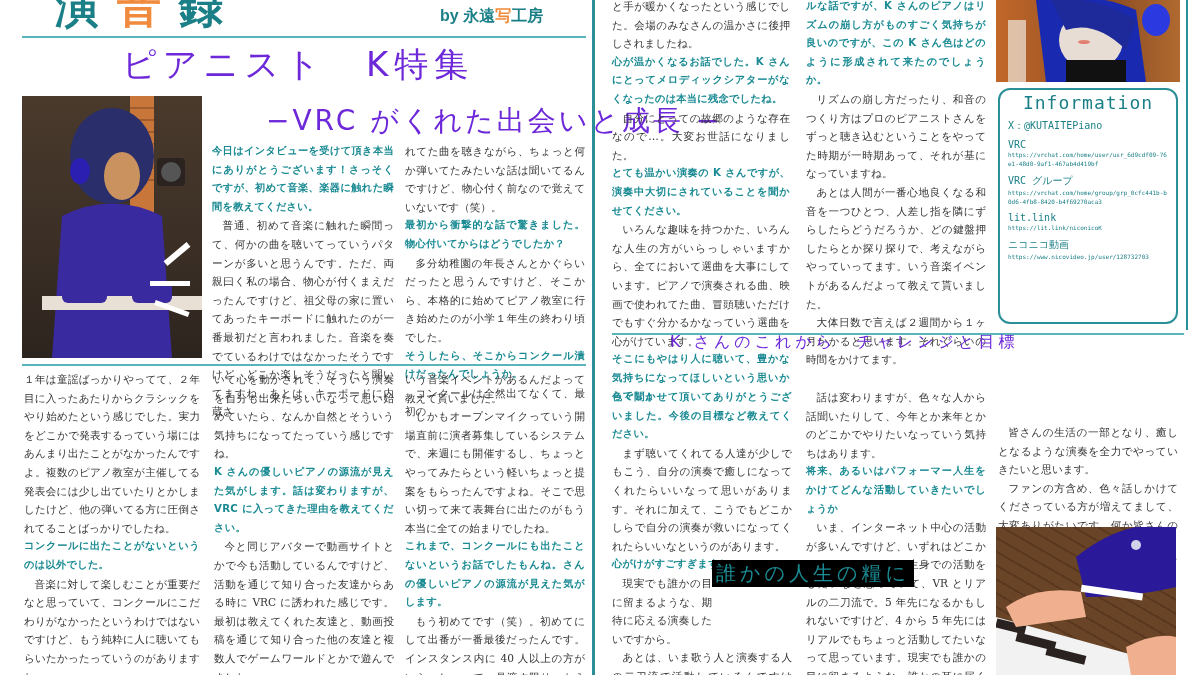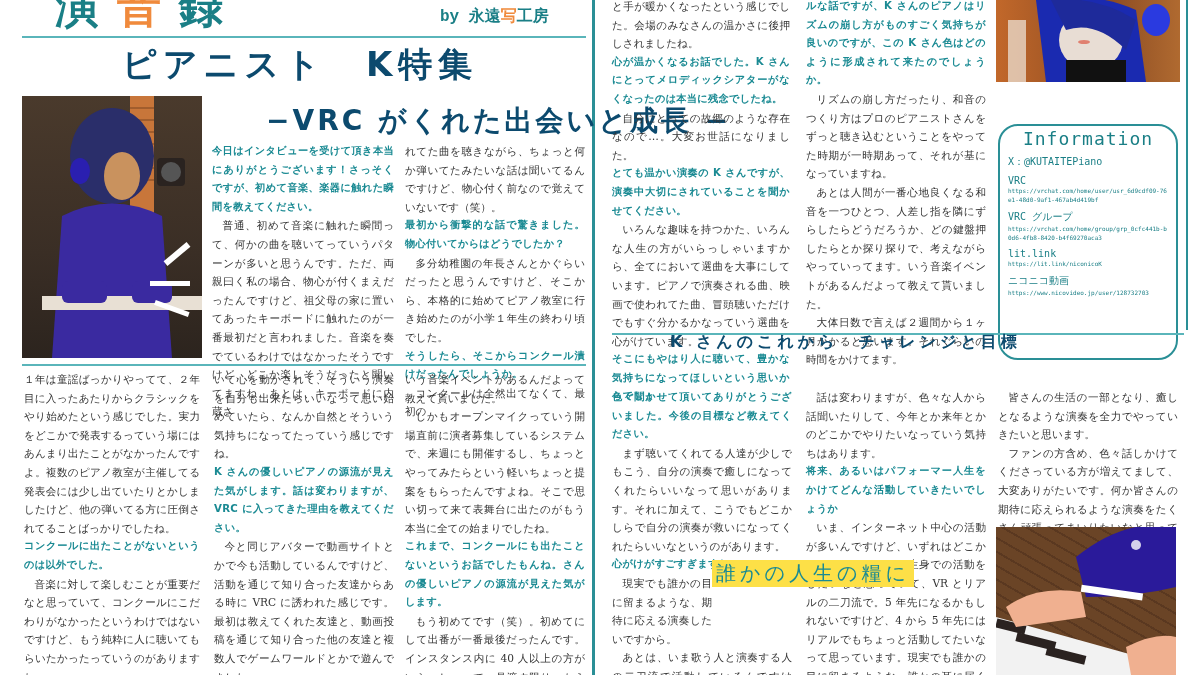--- a/index.html
+++ b/index.html
@@ -7,37 +7,37 @@
   body { position: relative; font-family: "DejaVu Serif", "Liberation Serif", serif; color: #333; }
   .page { position: absolute; top: 0; left: 0; width: 1200px; height: 675px; }
 
   
   .vsep { position: absolute; width: 3px; background: #2a8f96; }
   .hsep { position: absolute; height: 2px; background: #5ab5ba; }
 
   
   .masthead { position: absolute; left: 55px; top: -22px; font-family: "DejaVu Sans", sans-serif; font-weight: bold; font-size: 44px; letter-spacing: 18px; color: #1a7f86; }
   .masthead .orange { color: #f08a3c; }
-  .byline { position: absolute; left: 440px; top: 6px; font-family: Liberation Mono, monospace; font-weight: bold; font-size: 16px; color: #1a7f86; }
+  .byline { position: absolute; left: 440px; top: 6px; font-family: Liberation Sans, sans-serif; font-weight: bold; font-size: 16px; color: #1a7f86; }
   .byline .orange { color: #f08a3c; }
 
-  .headline { position: absolute; font-family: "DejaVu Sans", sans-serif; font-weight: bold; color: #0c4a6e; letter-spacing: 6px; white-space: nowrap; }
+  .headline { position: absolute; font-family: "DejaVu Sans", sans-serif; font-weight: normal; color: #6d28d9; letter-spacing: 6px; white-space: nowrap; }
 
   .photo { position: absolute; overflow: hidden; }
   .col { position: absolute; font-size: 10.6px; line-height: 18.6px; text-align: justify; }
   .col p { text-indent: 1em; }
   .col .q { color: #1a8a93; font-family: "DejaVu Sans", sans-serif; font-weight: bold; text-indent: 0; font-size: 10.2px; letter-spacing: 0.3px; }
   .col p.cont { text-indent: 0; }
 
-  .infobox { position: absolute; left: 998px; top: 88px; width: 180px; height: 236px; border: 2px solid #2a8f96; border-radius: 20px; padding: 2px 8px; color: #1a7f86; font-family: "DejaVu Sans Mono", "Liberation Mono", monospace; margin-top: 36px; }
+  .infobox { position: absolute; left: 998px; top: 88px; width: 180px; height: 236px; border: 2px solid #2a8f96; border-radius: 12px; padding: 2px 8px; color: #1a7f86; font-family: "DejaVu Sans Mono", "Liberation Mono", monospace; }
   .info-title { text-align: center; font-size: 18px; letter-spacing: 1px; margin-bottom: 2px; }
   .info-h { font-size: 10px; margin-top: 6px; }
   .info-url { font-size: 6px; line-height: 9px; word-break: break-all; }
 
-  .pullquote { position: absolute; left: 712px; top: 560px; font-family: "DejaVu Sans", sans-serif; font-size: 20px; color: #1a8a93; letter-spacing: 4px; background: #fde047; padding: 0 4px; }
+  .pullquote { position: absolute; left: 712px; top: 560px; font-family: "DejaVu Sans", sans-serif; font-size: 20px; color: #1a8a93; letter-spacing: 4px; background: #000000; padding: 0 4px; }
 </style>
 </head>
 <body>
 
 <div class="page">
 
   <div class="masthead">
     <span>演</span><span class="orange">音</span><span>録</span>
   </div>
   <div class="byline">
@@ -163,21 +163,21 @@
     <p class="q">心がけがすごすぎますね。</p>
     <p style="padding-right:80px;">現実でも誰かの目に留まるような、期待に応える演奏したいですから。</p>
     <p>あとは、いま歌う人と演奏する人の二刀流で活動しているんですけど、いずれは歌える環境を整えて、歌う人としても立ちたいなと思ってます。イベントって 9 時以降に行われることがやっぱり多い</p>
   </div>
   <div class="col" style="left:806px;top:388px;width:180px;">
     <p>話は変わりますが、色々な人から話聞いたりして、今年とか来年とかのどこかでやりたいなっていう気持ちはあります。</p>
     <p class="q">将来、あるいはパフォーマー人生をかけてどんな活動していきたいでしょうか</p>
     <p>いま、インターネット中心の活動が多いんですけど、いずれはどこかでリアルというか、生身での活動をしたいなと思っていて、VR とリアルの二刀流で。5 年先になるかもしれないですけど、4 から 5 年先にはリアルでもちょっと活動してたいなって思っています。現実でも誰かの目に留まるような、誰かの耳に届くような演奏だったり、音楽をしていきたいなっていうのが、自分の人生</p>
   </div>
   <div class="col" style="left:998px;top:388px;width:180px;">
-    <p class="cont" style="text-indent:1em;">皆さんの生活の一部となり、癒しとなるような演奏を全力でやっていきたいと思います。</p>
+    <p class="cont" style="text-indent:1em;margin-top:35px;">皆さんの生活の一部となり、癒しとなるような演奏を全力でやっていきたいと思います。</p>
     <p>ファンの方含め、色々話しかけてくださっている方が増えてまして、大変ありがたいです。何か皆さんの期待に応えられるような演奏をたくさん頑張ってまいりたいなと思ってます。</p>
   </div>
 
   <div class="pullquote">誰かの人生の糧に</div>
 
   <div class="photo" style="left:996px;top:527px;width:180px;height:148px;background:repeating-linear-gradient(30deg,#6a4426 0 10px,#5a3820 10px 12px);">
     <svg width="180" height="148" viewBox="0 0 180 148">
       <path d="M80 30 Q130 -10 180 0 L180 60 Q140 70 90 70 Z" fill="#2a1a9a"></path>
       <circle cx="140" cy="18" r="5" fill="#fff" opacity="0.8"></circle>
       <rect x="85" y="62" width="62" height="7" fill="#fff" transform="rotate(8 115 65)"></rect>

